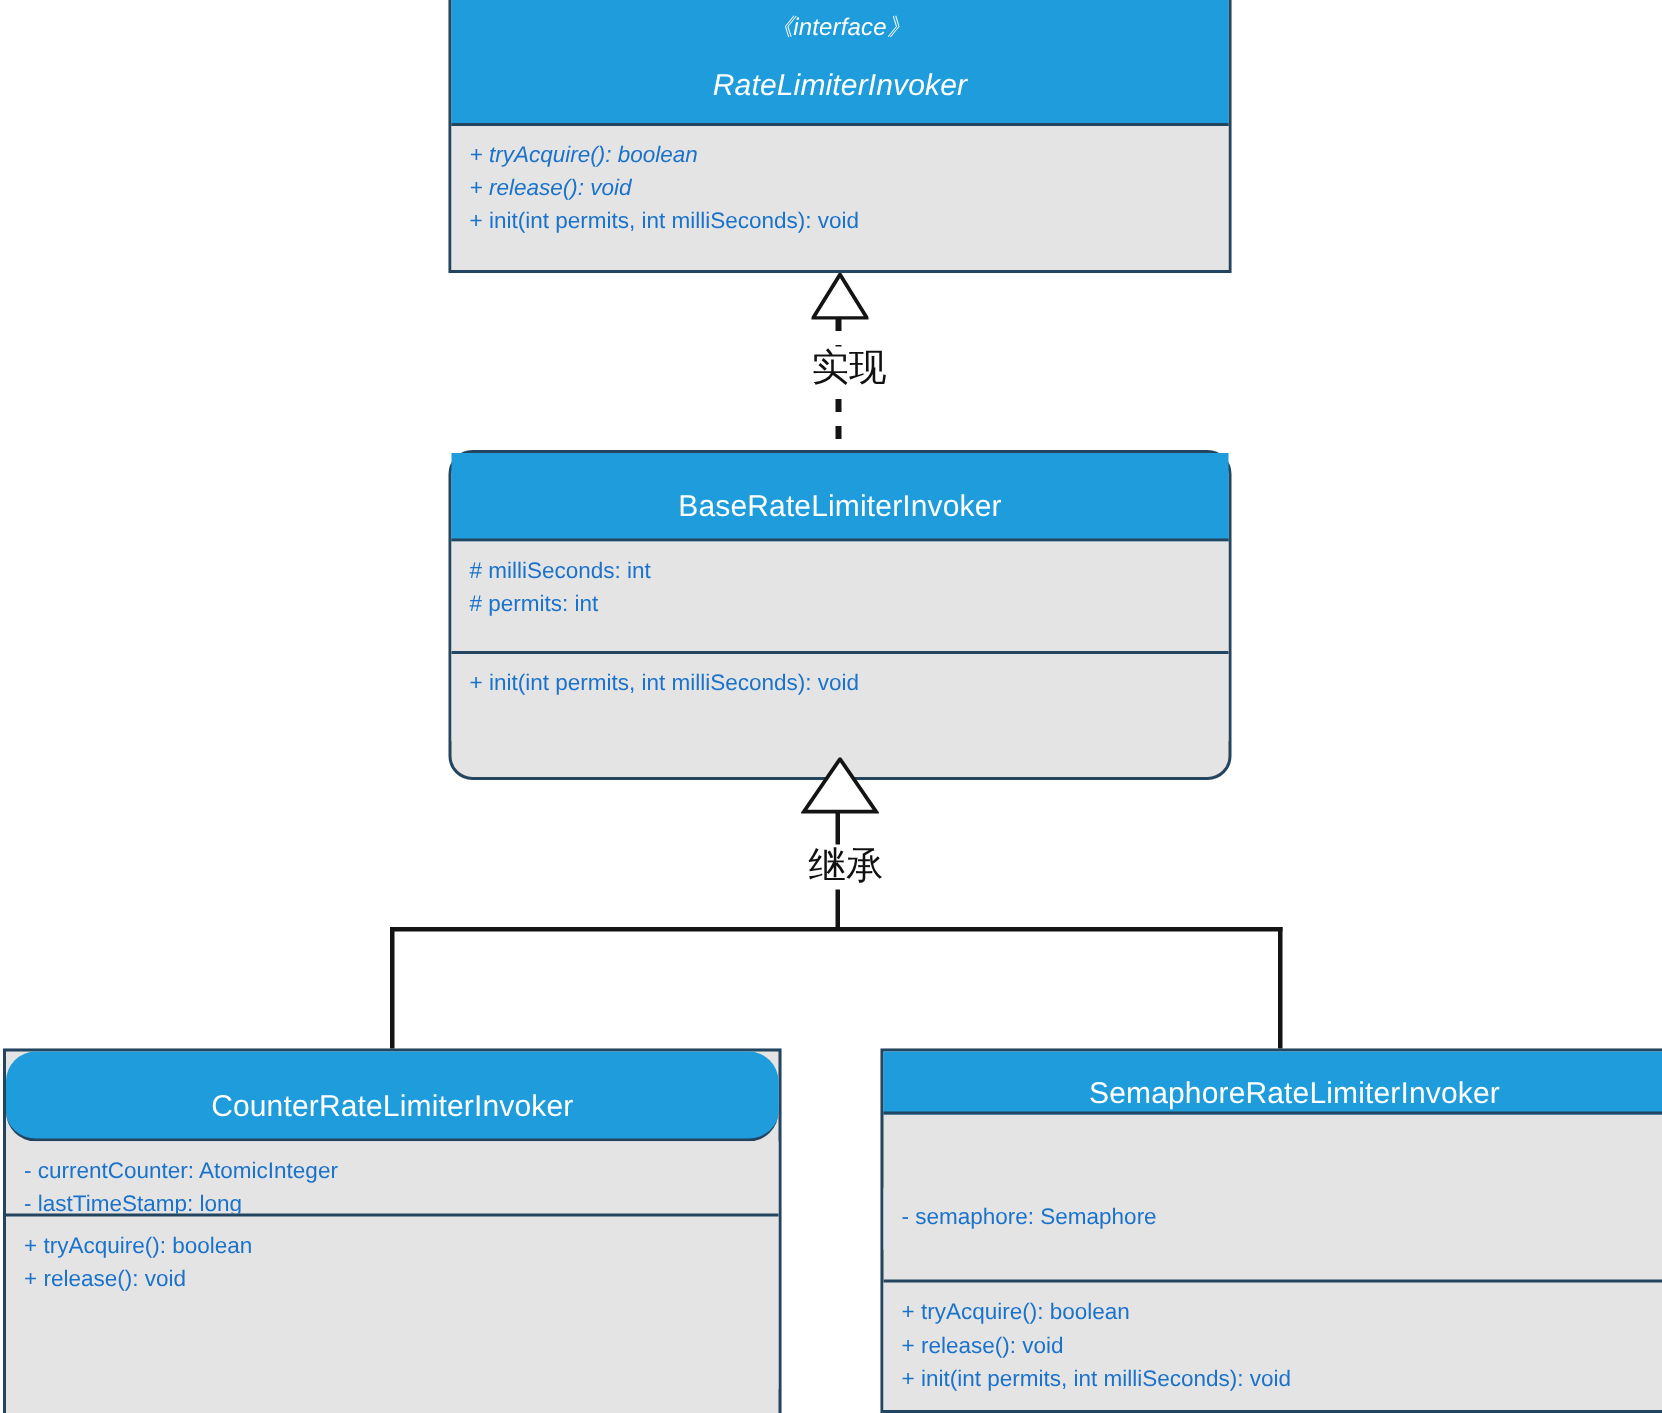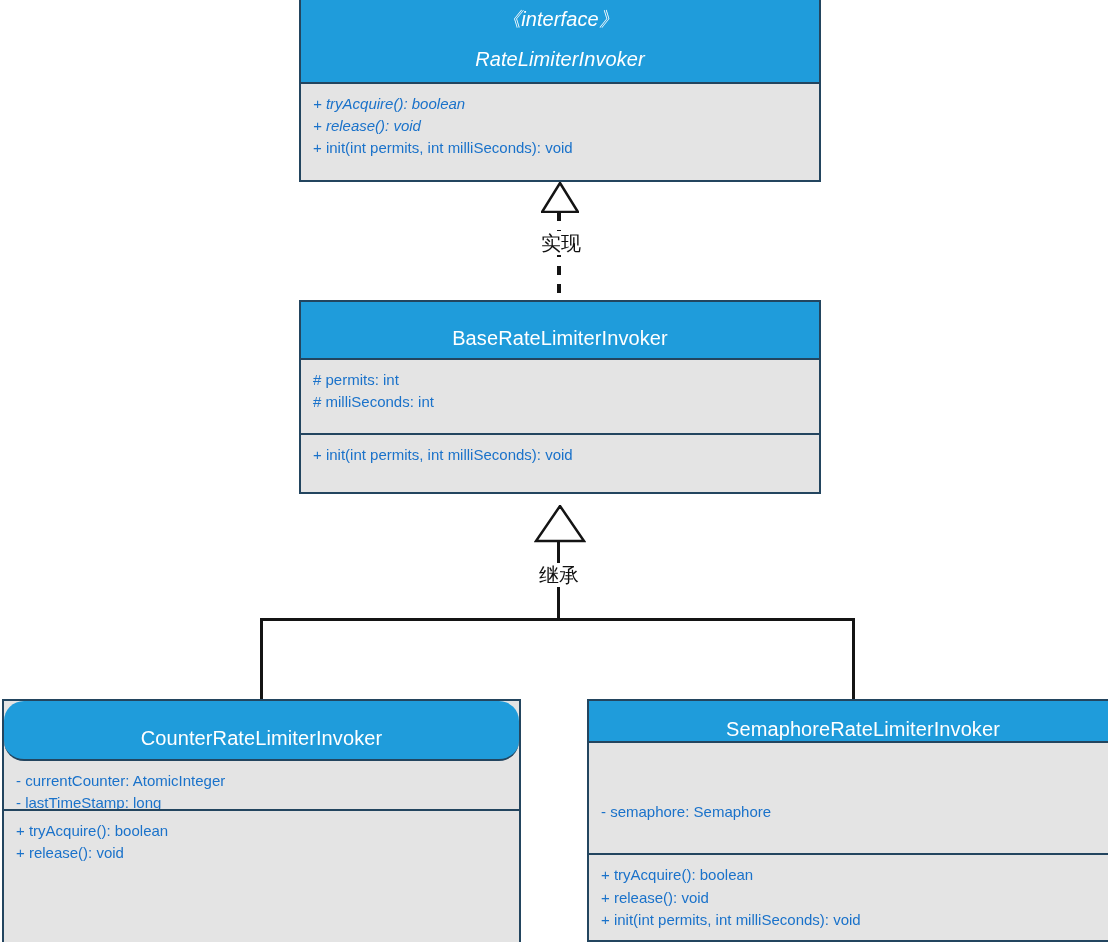--- a/index.html
+++ b/index.html
@@ -40,21 +40,21 @@
     text-align: center;
     line-height: 1.22;
     font-size: 20px;
     letter-spacing: 0.1px;
   }
   .uml-header.italic {
     font-style: italic;
   }
   .uml-stereotype {
     display: block;
-    font-size: 20px;
+    font-size: 16px;
   }
   .uml-name {
     display: block;
     font-size: 20px;
     margin-top: 16px;
   }
   .uml-compartment {
     box-sizing: border-box;
     background: #e4e4e4;
     color: #1a72ca;
@@ -95,21 +95,21 @@
     position: absolute;
     box-sizing: border-box;
   }
   .conn-triangle svg {
     display: block;
   }
   .conn-label {
     position: absolute;
     background: #ffffff;
     color: #111111;
-    font-size: 20px;
+    font-size: 25px;
     line-height: 1.1;
     padding: 1px 3px;
     white-space: nowrap;
     font-family: Liberation Serif, serif;
   }
 </style>
 </head>
 <body>
 
 <div id="diagram">
@@ -127,27 +127,27 @@
   </div>
 
   <div class="conn-triangle" style="left:541px; top:182px; width:38px; height:31px;">
     <svg width="38" height="31" viewBox="0 0 38 31" aria-hidden="true">
       <polygon points="19,1 37,30 1,30" fill="#ffffff" stroke="#141414" stroke-width="2.5" stroke-linejoin="miter"></polygon>
     </svg>
   </div>
   <div class="conn-dash" style="left:557px; top:212px; width:4px; height:90px;"></div>
   <div class="conn-label" style="left:538px; top:231px;">实现</div>
 
-  <div class="uml-class" style="left:299px; top:300px; width:522px; height:194px;">
+  <div class="uml-class" style="left:299px; top:300px; width:522px; height:220px;border-radius:16px;">
     <div class="uml-header" style="height:59px;">
       <span class="uml-name">BaseRateLimiterInvoker</span>
     </div>
     <div class="uml-compartment" style="height:73px;">
+      <span class="uml-member"># milliSeconds: int</span>
       <span class="uml-member"># permits: int</span>
-      <span class="uml-member"># milliSeconds: int</span>
     </div>
     <div class="uml-compartment" style="height:60px;">
       <span class="uml-member">+ init(int permits, int milliSeconds): void</span>
     </div>
   </div>
 
   <div class="conn-triangle" style="left:534px; top:505px; width:52px; height:38px;">
     <svg width="52" height="38" viewBox="0 0 52 38" aria-hidden="true">
       <polygon points="26,1 50,36 2,36" fill="#ffffff" stroke="#141414" stroke-width="2.5" stroke-linejoin="miter"></polygon>
     </svg>

